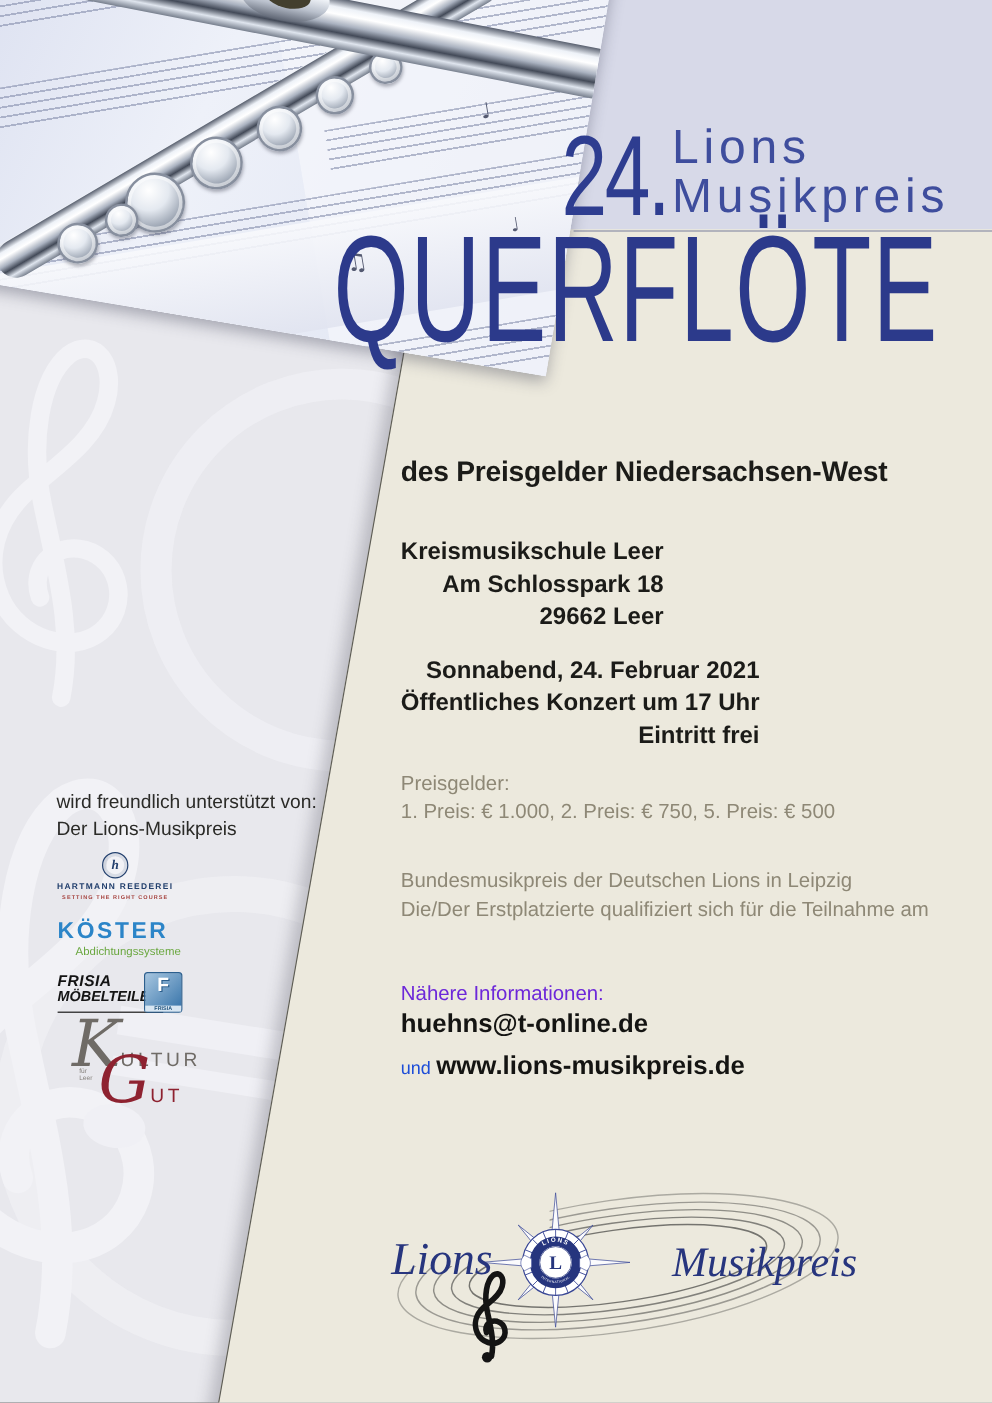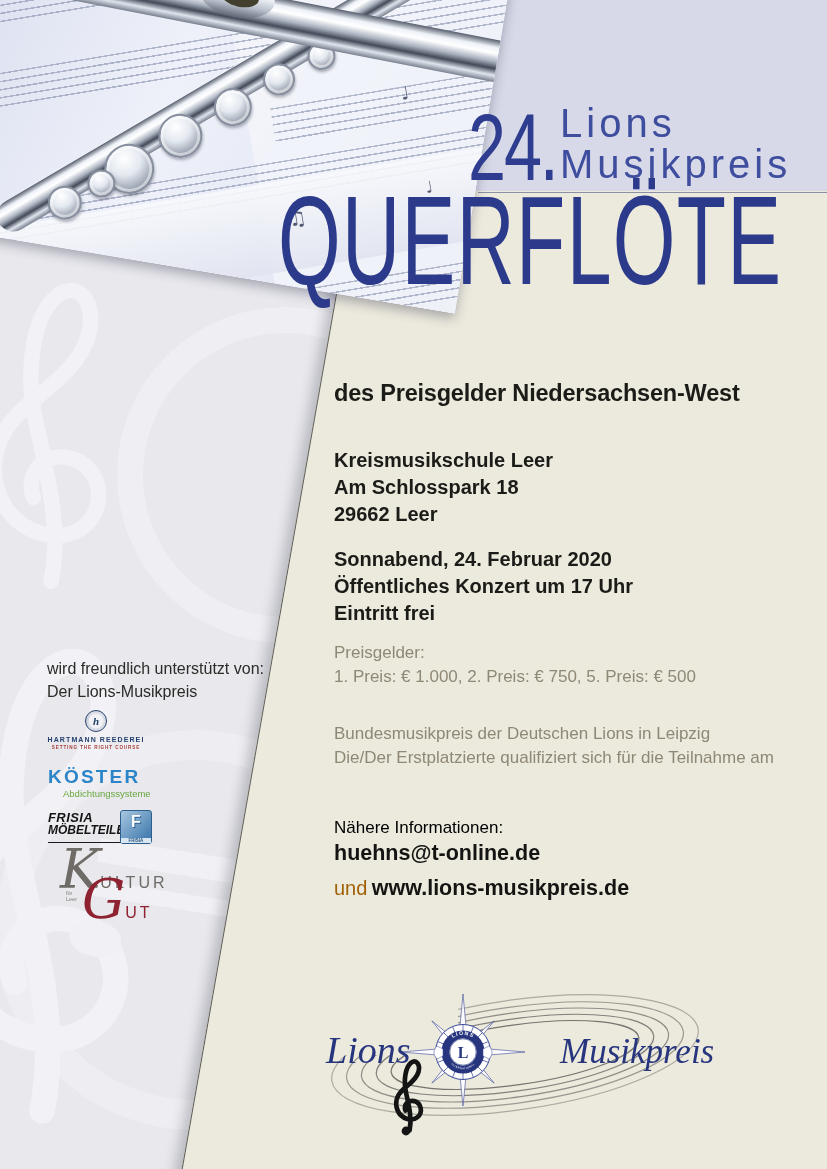--- a/index.html
+++ b/index.html
@@ -42,25 +42,25 @@
     font-size:95px;font-weight:300;letter-spacing:-3px;line-height:1;
     transform:scaleX(.72);transform-origin:left top;}
   .brand{position:absolute;left:560px;top:103px;z-index:6;color:#3e4d9d;
     font-size:40px;font-weight:300;letter-spacing:4px;line-height:41px;}
   .instrument{position:absolute;left:278px;top:178px;z-index:6;color:#2c3a8b;
     font-size:126px;font-weight:100;letter-spacing:2px;line-height:1;
     transform:scaleX(.64);transform-origin:left top;white-space:nowrap;}
   .district{position:absolute;left:334px;top:380px;font-size:23.5px;font-weight:bold;
     letter-spacing:-.2px;z-index:3;color:#1b1b18;}
   .blk{position:absolute;left:334px;z-index:3;}
-  .bold20{font-size:20px;font-weight:bold;line-height:27px;color:#1b1b18;}
+  .bold20{font-size:20px;font-weight:bold;line-height:27px;color:#1b1b18;text-align:right;}
   .gray17{font-size:17px;line-height:24px;color:#8e8876;}
-  .contact-h{font-size:17px;color:#000000;}
+  .contact-h{font-size:17px;color:#6d28d9;}
   .email{font-size:21.5px;font-weight:bold;color:#141412;}
-  .conj{font-size:20px;color:#a16207;}
+  .conj{font-size:15px;color:#1d4ed8;}
   .site{font-size:21.5px;font-weight:bold;color:#141412;}
 
   
   .sp-intro{position:absolute;left:47px;top:658px;font-size:16px;line-height:22.5px;
     color:#2b2b28;z-index:3;}
   .hartmann{position:absolute;left:44px;top:710px;width:104px;text-align:center;z-index:3;}
   .h-circle{width:20px;height:20px;border:1.4px solid #23406e;border-radius:50%;
     margin:0 auto;display:flex;align-items:center;justify-content:center;
     box-shadow:inset 0 0 0 2.5px rgba(35,64,110,.12);}
   .h-mono{font-family:"Liberation Serif",serif;font-style:italic;font-weight:bold;
@@ -161,21 +161,21 @@
 
   <div class="district">des Preisgelder Niedersachsen-West</div>
 
   <div class="blk bold20" style="top:447px">
     <div>Kreismusikschule Leer</div>
     <div>Am Schlosspark 18</div>
     <div>29662 Leer</div>
   </div>
 
   <div class="blk bold20" style="top:546px">
-    <div>Sonnabend, 24. Februar 2020</div>
+    <div>Sonnabend, 24. Februar 2021</div>
     <div>Öffentliches Konzert um 17 Uhr</div>
     <div>Eintritt frei</div>
   </div>
 
   <div class="blk gray17" style="top:641px">
     <div>Preisgelder:</div>
     <div>1. Preis: € 1.000, 2. Preis: € 750, 5. Preis: € 500</div>
   </div>
 
   <div class="blk gray17" style="top:722px">

